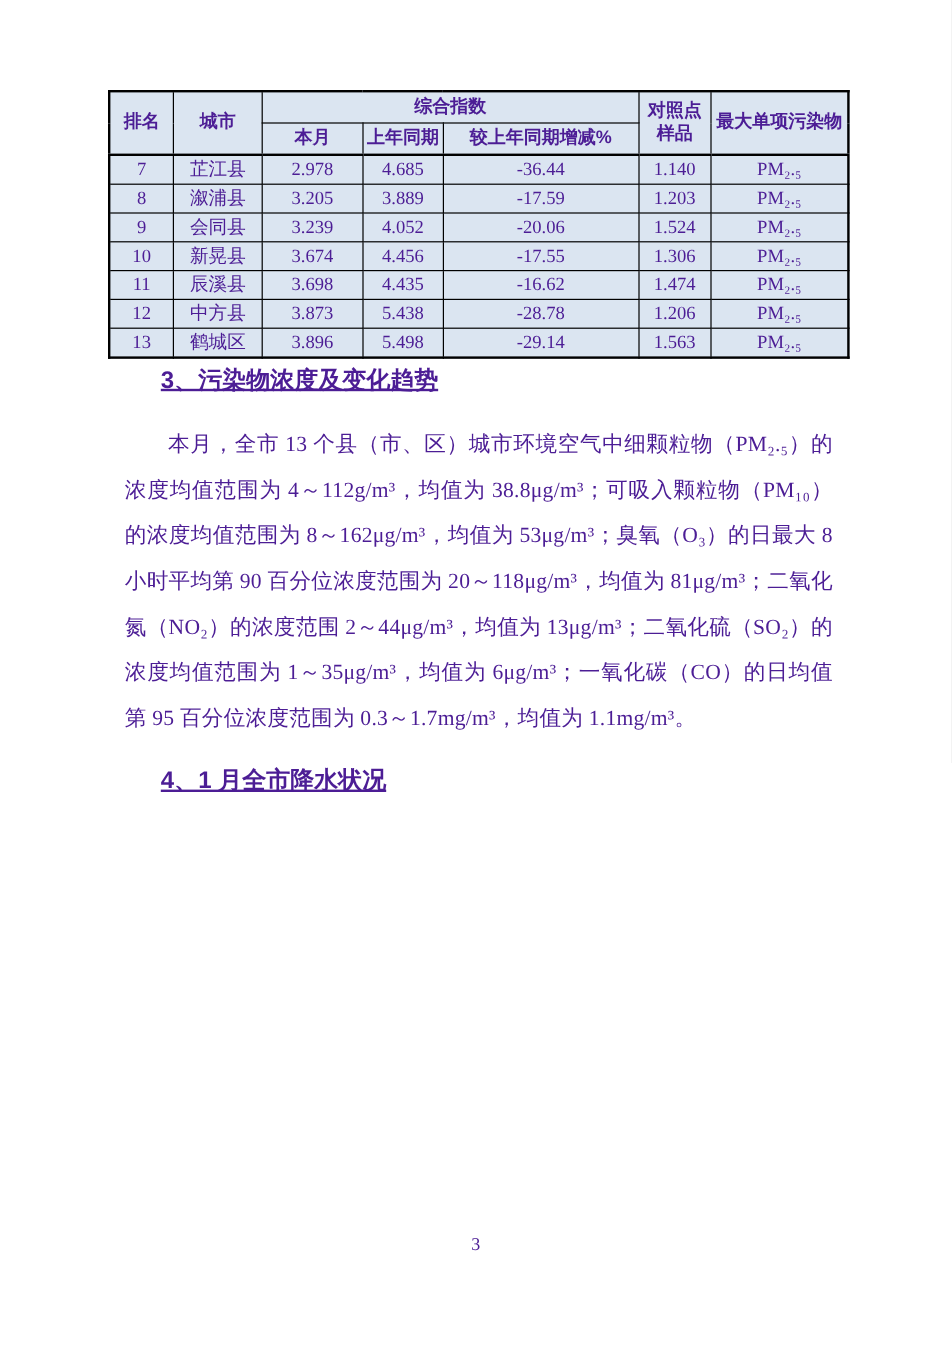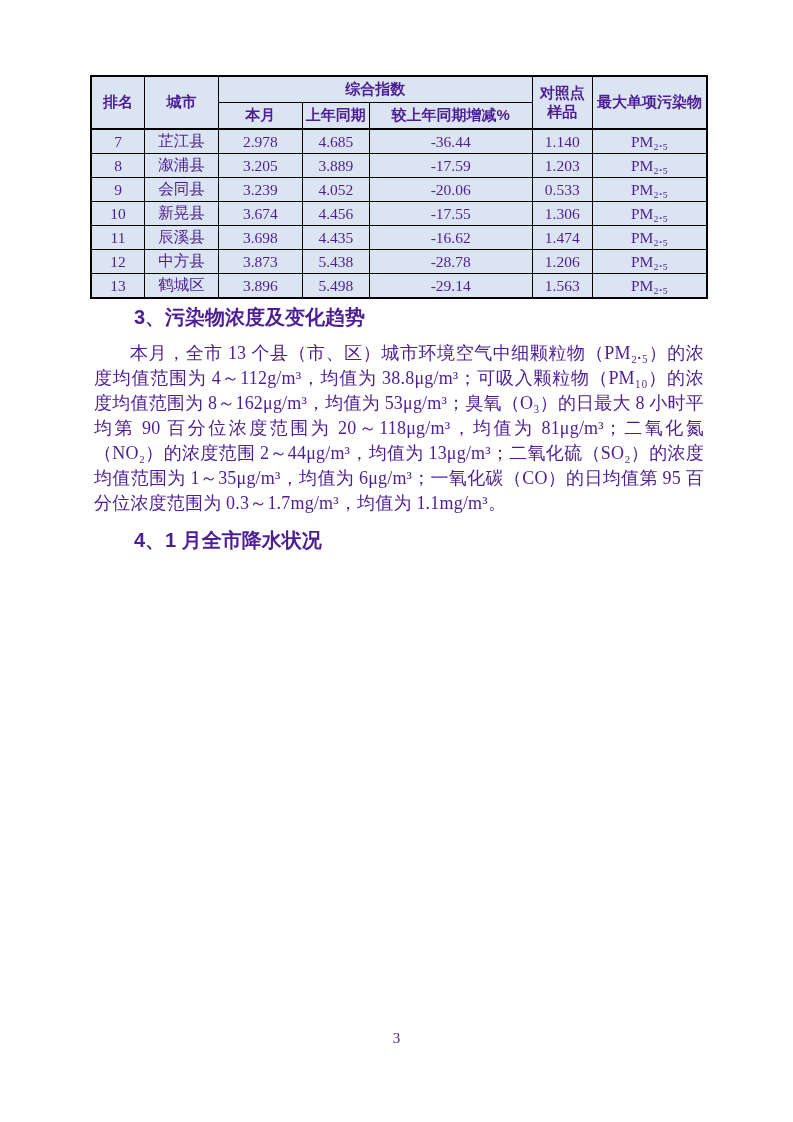--- a/index.html
+++ b/index.html
@@ -56,27 +56,28 @@
     top: 297px;
     width: 618px;
   }
   .sec-heading {
     font-family: "Liberation Sans", sans-serif;
     font-weight: bold;
     font-size: 20px;
     line-height: 40px;
     text-indent: 44px;
     margin: 0;
+    text-decoration: underline;
   }
   .para {
     font-size: 18px;
-    line-height: 25px;
+    line-height: 38px;
     text-align: justify;
     text-indent: 2em;
-    margin: 4px;
+    margin: 14px;
     letter-spacing: 0.2px;
   }
   .footer {
     position: absolute;
     left: 0;
     top: 1030px;
     width: 100%;
     text-align: center;
     font-size: 15px;
     font-family: "Liberation Serif", serif;
@@ -130,21 +131,21 @@
           <td>-17.59</td>
           <td>1.203</td>
           <td>PM₂.₅</td>
         </tr>
         <tr>
           <td>9</td>
           <td>会同县</td>
           <td>3.239</td>
           <td>4.052</td>
           <td>-20.06</td>
-          <td>0.533</td>
+          <td>1.524</td>
           <td>PM₂.₅</td>
         </tr>
         <tr>
           <td>10</td>
           <td>新晃县</td>
           <td>3.674</td>
           <td>4.456</td>
           <td>-17.55</td>
           <td>1.306</td>
           <td>PM₂.₅</td>

